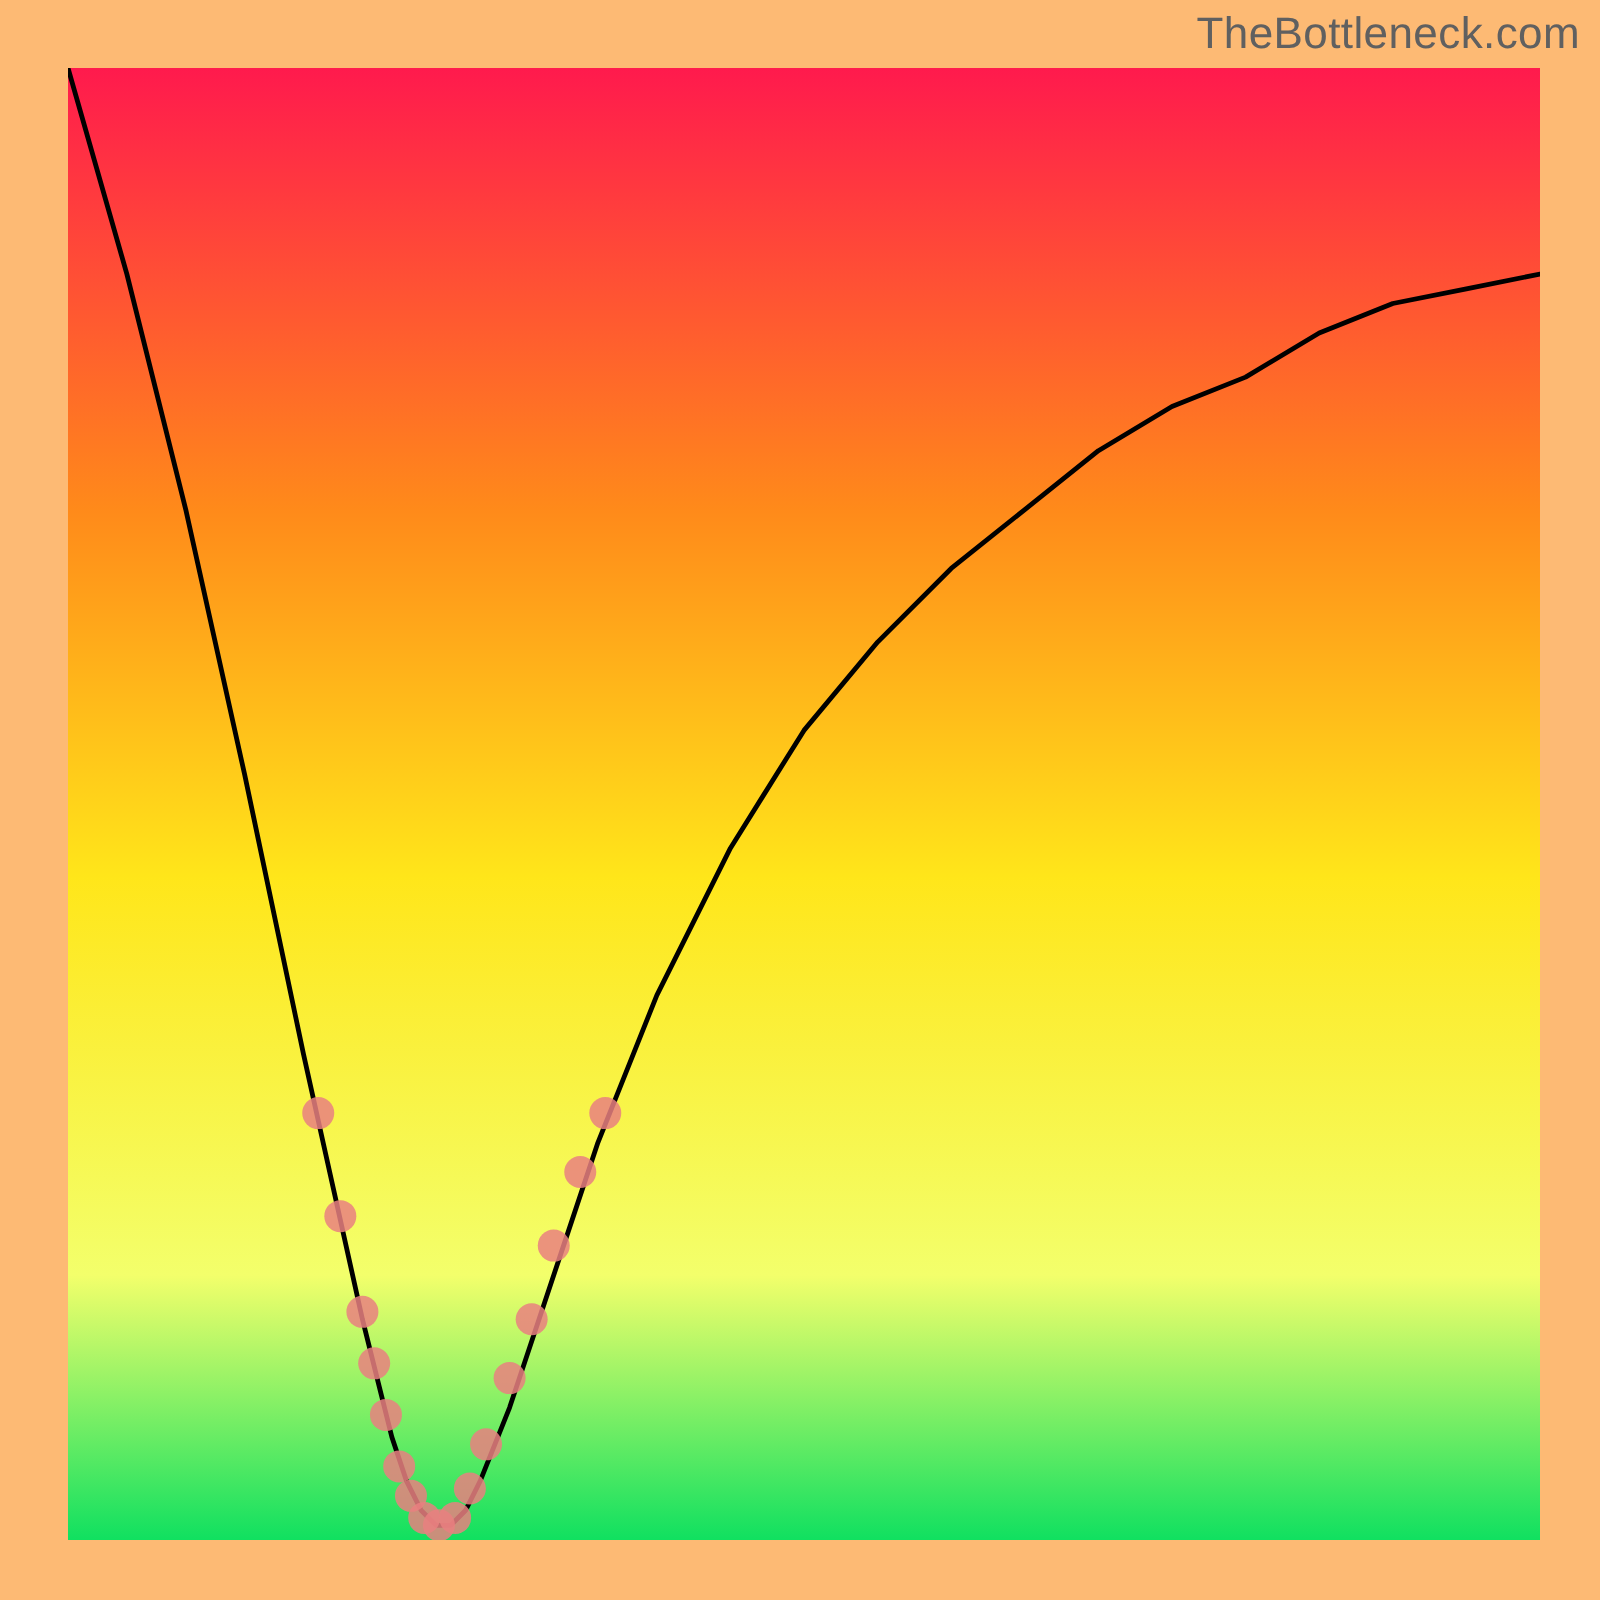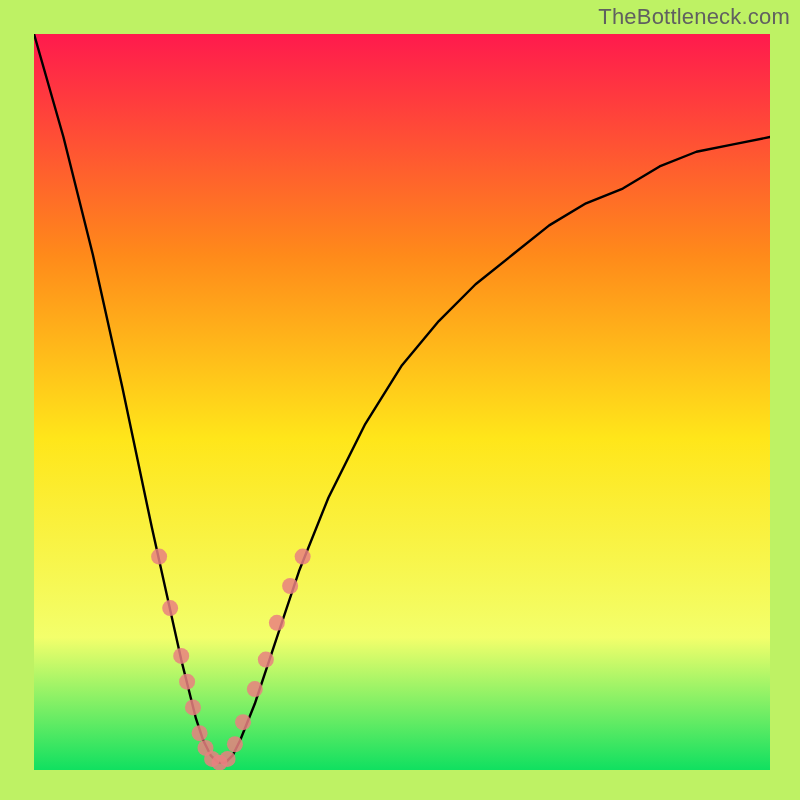--- a/index.html
+++ b/index.html
@@ -7,21 +7,21 @@
     padding: 0;
     width: 800px;
     height: 800px;
     overflow: hidden;
     background: #000;
     font-family: Arial, Helvetica, sans-serif;
   }
   .outer {
     width: 800px;
     height: 800px;
-    background: #bef264;
+    background: #fdba74;
     position: relative;
   }
   .watermark {
     position: absolute;
     top: 4px;
     right: 10px;
     color: #606060;
     font-size: 22px;
     font-weight: 500;
     letter-spacing: 0.2px;

